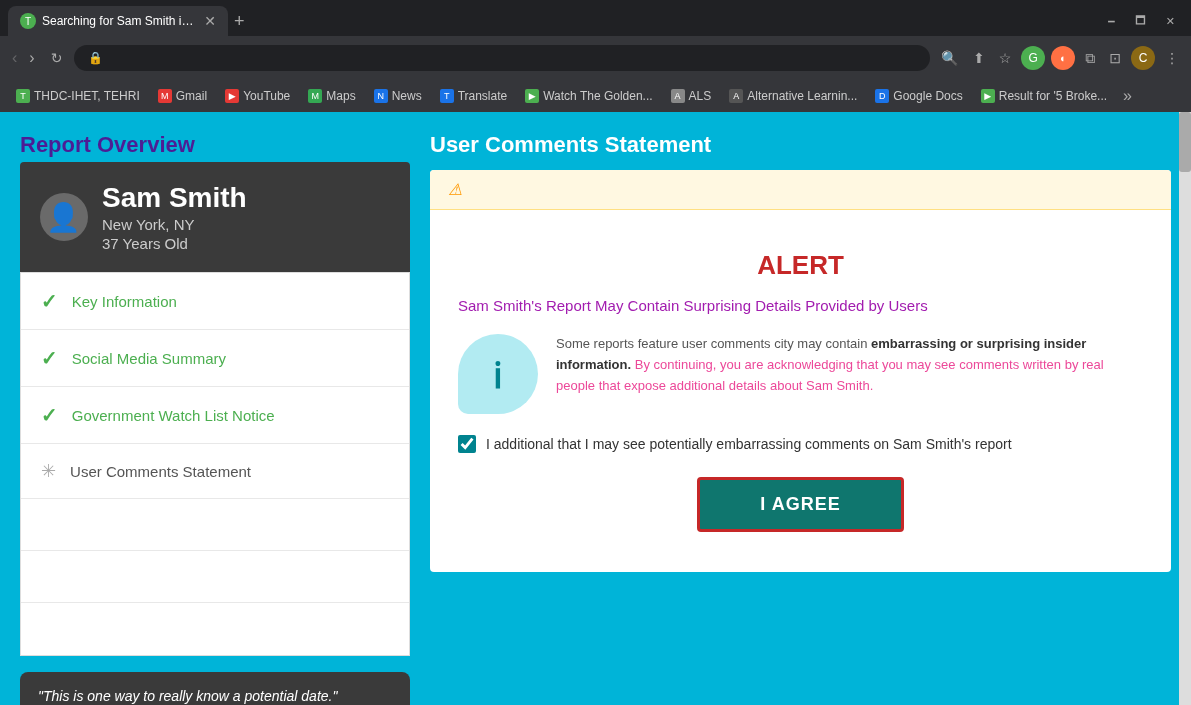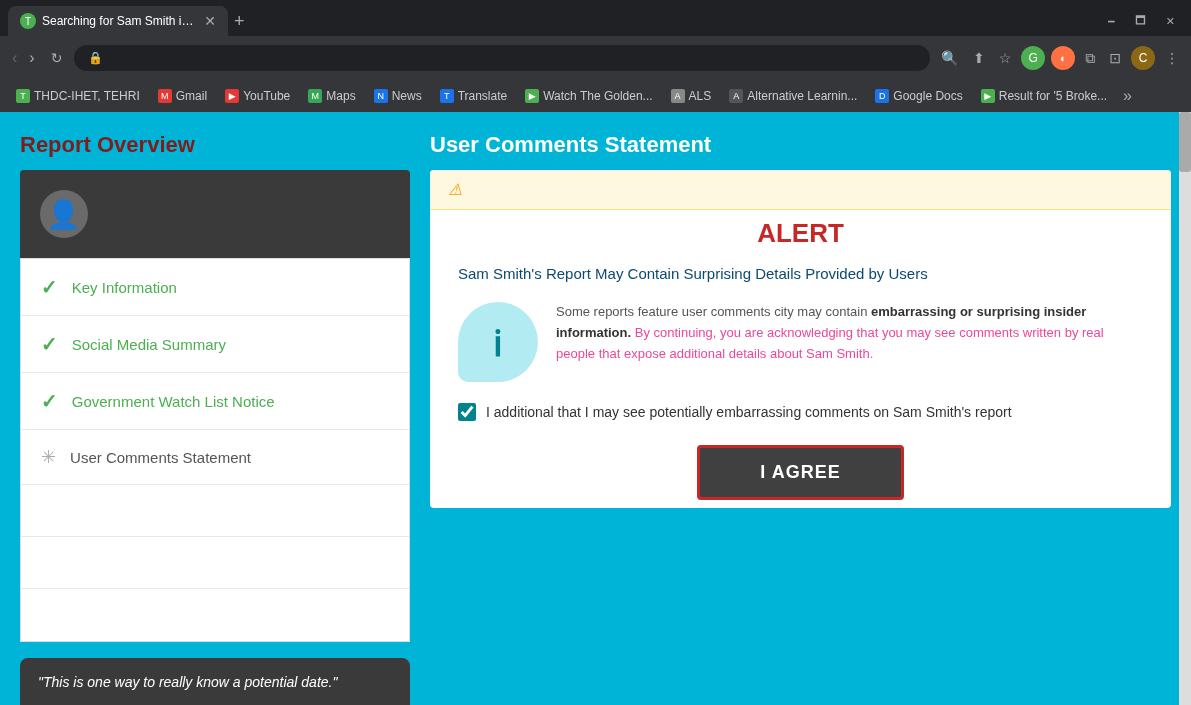--- a/index.html
+++ b/index.html
@@ -43,21 +43,21 @@
     .bm-alt { background: #555; color: white; }
     .bm-docs { background: #1a73e8; color: white; }
     .bm-result { background: #4caf50; color: white; }
     .bm-more { color: #aaa; padding: 3px 6px; }
 
     
     .main-content { display: flex; background: #00b4d8; padding: 20px; gap: 20px; height: calc(705px - 112px); overflow: hidden; position: relative; }
 
     
     .left-panel { width: 390px; flex-shrink: 0; }
-    .report-overview-title { color: #7f1d1d; font-size: 22px; font-weight: bold; margin-bottom: 12px; }
+    .report-overview-title { color: #4c1d95; font-size: 22px; font-weight: bold; margin-bottom: 4px; }
     .profile-card { background: #3a3a3a; border-radius: 4px 4px 0 0; padding: 20px; display: flex; align-items: center; gap: 14px; }
     .profile-avatar { width: 48px; height: 48px; border-radius: 50%; background: #6a6a6a; display: flex; align-items: center; justify-content: center; flex-shrink: 0; }
     .profile-avatar-icon { color: #aaa; font-size: 28px; }
     .profile-info { }
     .profile-name { color: white; font-size: 28px; font-weight: bold; }
     .profile-location { color: #ccc; font-size: 15px; margin-top: 2px; }
     .profile-age { color: #ccc; font-size: 15px; margin-top: 2px; }
 
     .menu-card { background: white; border: 1px solid #ddd; }
     .menu-item { display: flex; align-items: center; gap: 14px; padding: 16px 20px; border-bottom: 1px solid #e8e8e8; cursor: pointer; }
@@ -71,34 +71,34 @@
     
     .testimonial { background: #3a3a3a; border-radius: 8px; padding: 16px 18px; margin-top: 16px; position: relative; max-width: 390px; }
     .testimonial-text { color: white; font-size: 14px; font-style: italic; margin-bottom: 10px; }
 
     
     .right-panel { flex: 1; }
     .user-comments-title { color: white; font-size: 22px; font-weight: bold; margin-bottom: 12px; }
     .alert-card { background: white; border-radius: 4px; padding: 0; overflow: hidden; }
     .alert-warning-bar { background: #fff8e1; border-bottom: 1px solid #ffe082; padding: 10px 18px; display: flex; align-items: center; gap: 8px; font-size: 12px; color: #555; font-style: italic; }
     .warning-triangle { color: #ff9800; font-size: 16px; }
-    .alert-body { padding: 8px 28px; }
+    .alert-body { padding: 40px 28px; }
     .alert-title { color: #c62828; font-size: 26px; font-weight: bold; text-align: center; margin-bottom: 16px; }
-    .alert-subtitle { color: #0c4a6e; font-size: 15px; margin-bottom: 20px; }
+    .alert-subtitle { color: #a21caf; font-size: 15px; margin-bottom: 20px; }
     .alert-info-row { display: flex; gap: 18px; margin-bottom: 20px; }
     .alert-bubble { width: 80px; height: 80px; background: #b2ebf2; border-radius: 50% 50% 50% 10px; display: flex; align-items: center; justify-content: center; flex-shrink: 0; }
     .alert-bubble-icon { color: #00838f; font-size: 36px; font-weight: bold; }
     .alert-description { font-size: 13px; color: #555; line-height: 1.6; flex: 1; }
     .alert-description strong { color: #333; font-weight: bold; }
     .alert-description .teal { color: #ec4899; }
     .checkbox-row { display: flex; align-items: flex-start; gap: 10px; margin-bottom: 22px; }
     .agree-checkbox { width: 18px; height: 18px; accent-color: #00838f; flex-shrink: 0; margin-top: 1px; }
     .checkbox-label { font-size: 14px; color: #333; line-height: 1.5; }
     .agree-btn-wrapper { display: flex; justify-content: center; }
-    .agree-btn { background: #404040; color: white; border: 3px solid #c62828; border-radius: 4px; padding: 14px 60px; font-size: 18px; font-weight: bold; cursor: pointer; letter-spacing: 1px; }
+    .agree-btn { background: #0f766e; color: white; border: 3px solid #c62828; border-radius: 4px; padding: 14px 60px; font-size: 18px; font-weight: bold; cursor: pointer; letter-spacing: 1px; }
 
     
     .scrollbar { position: absolute; right: 0; top: 0; width: 12px; height: 100%; background: #ddd; }
     .scrollbar-thumb { width: 12px; height: 60px; background: #aaa; border-radius: 3px; margin-top: 0; }
   </style>
 </head>
 <body>
 
 <div class="browser-chrome">
 
@@ -189,20 +189,25 @@
 </div>
 
 <div class="main-content">
 
   <div class="left-panel">
     <div class="report-overview-title">Report Overview</div>
 
     <div class="profile-card">
       <div class="profile-avatar">
         <span class="profile-avatar-icon">👤</span>
+      </div>
+      <div class="profile-info">
+        <div class="profile-name">Sam Smith</div>
+        <div class="profile-location">New York, NY</div>
+        <div class="profile-age">37 Years Old</div>
       </div>
     </div>
 
     <div class="menu-card">
       <div class="menu-item">
         <span class="menu-check">✓</span>
         <span class="menu-label">Key Information</span>
       </div>
       <div class="menu-item">
         <span class="menu-check">✓</span>

